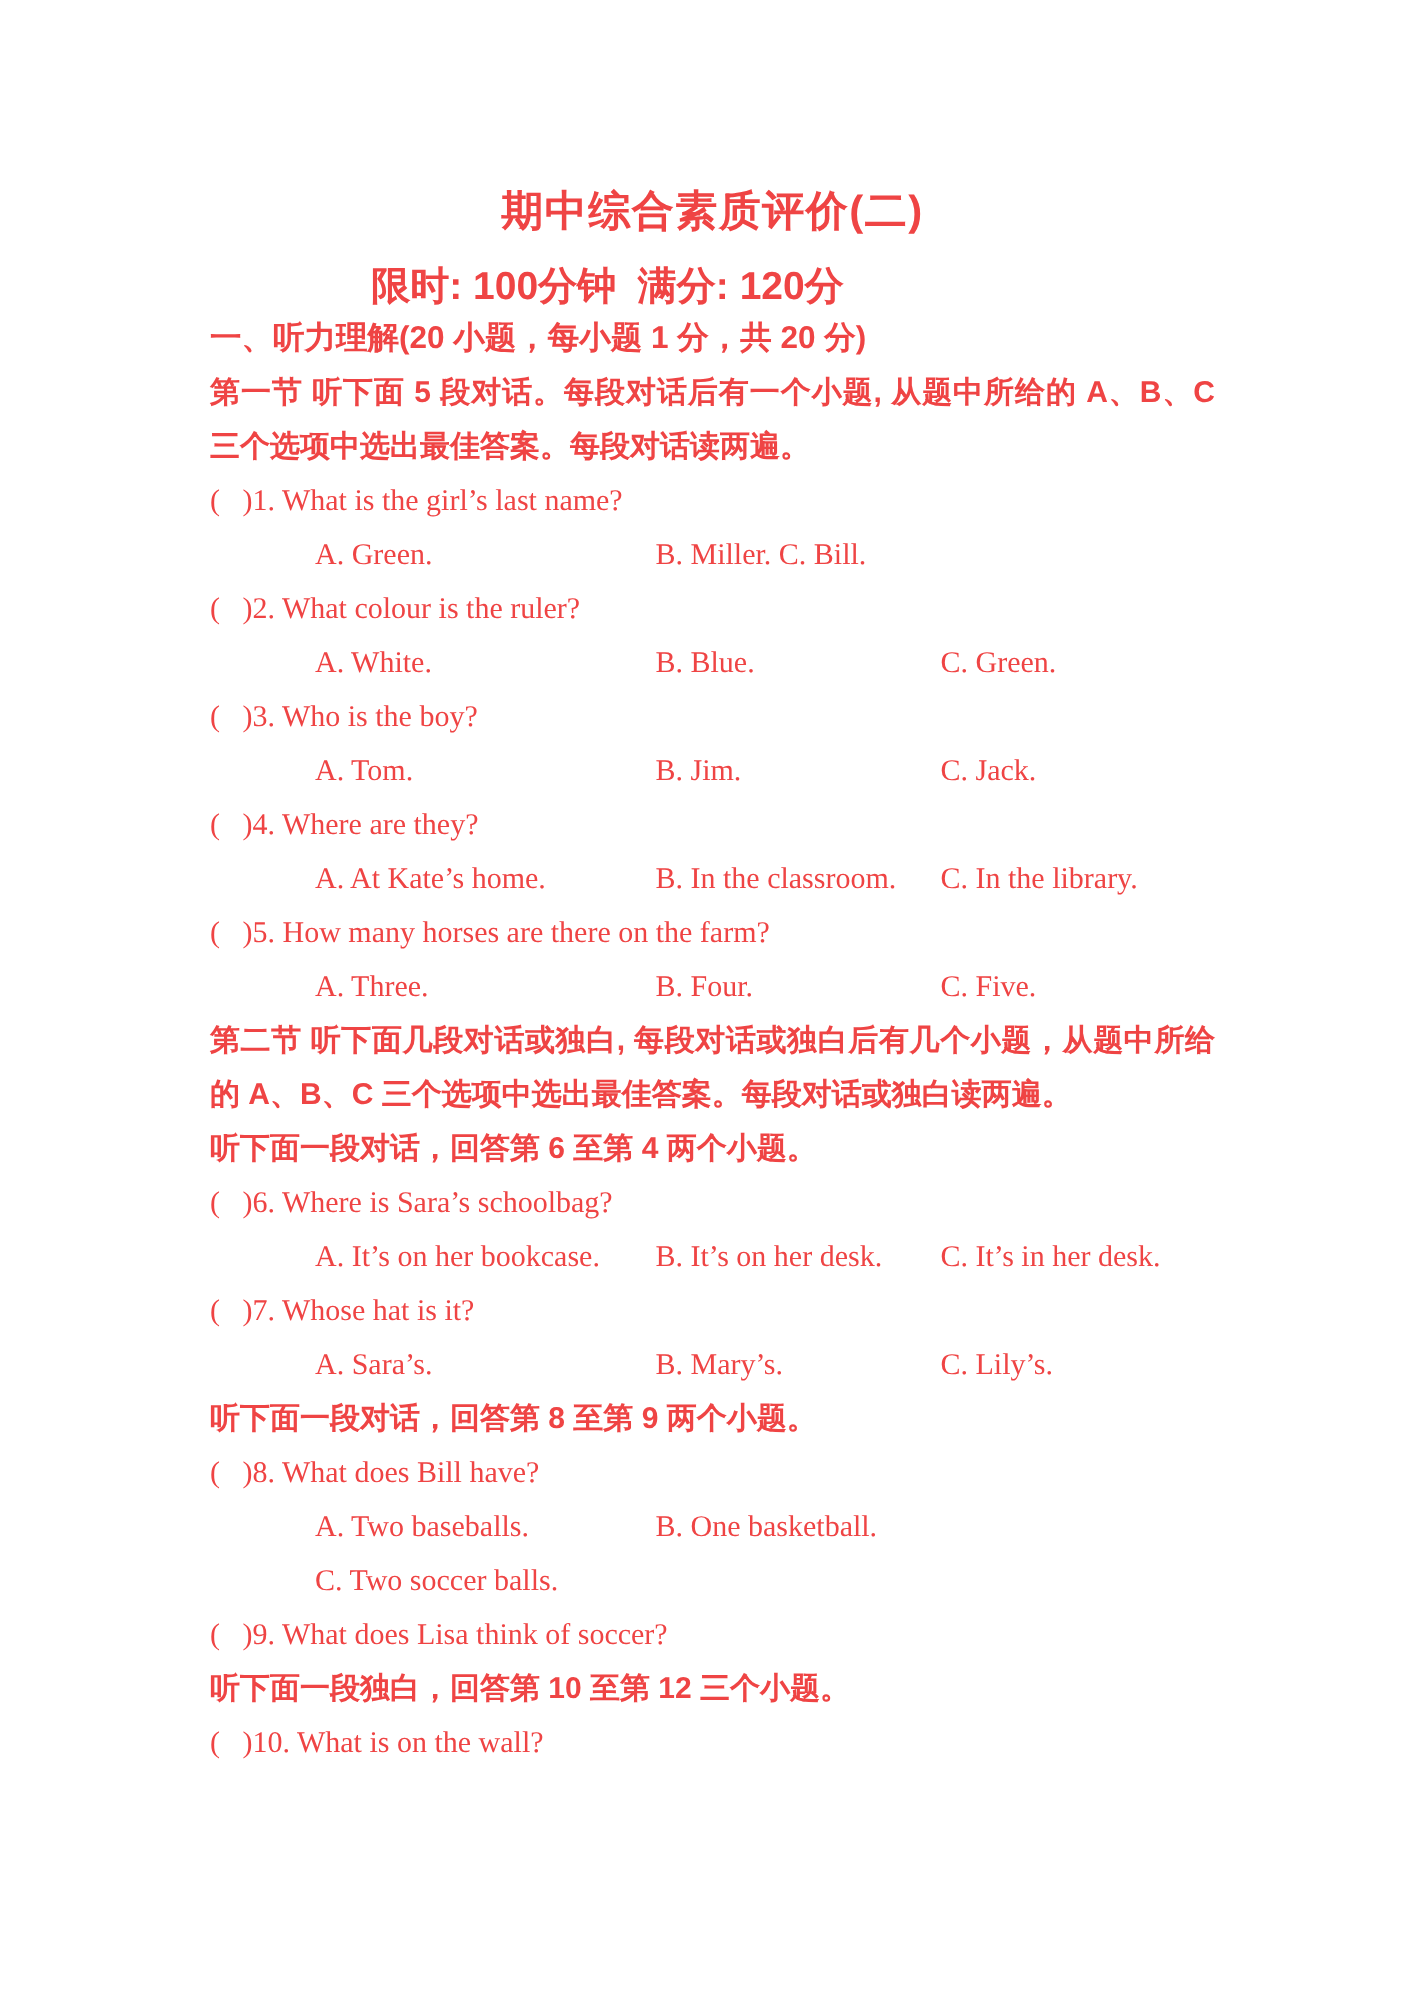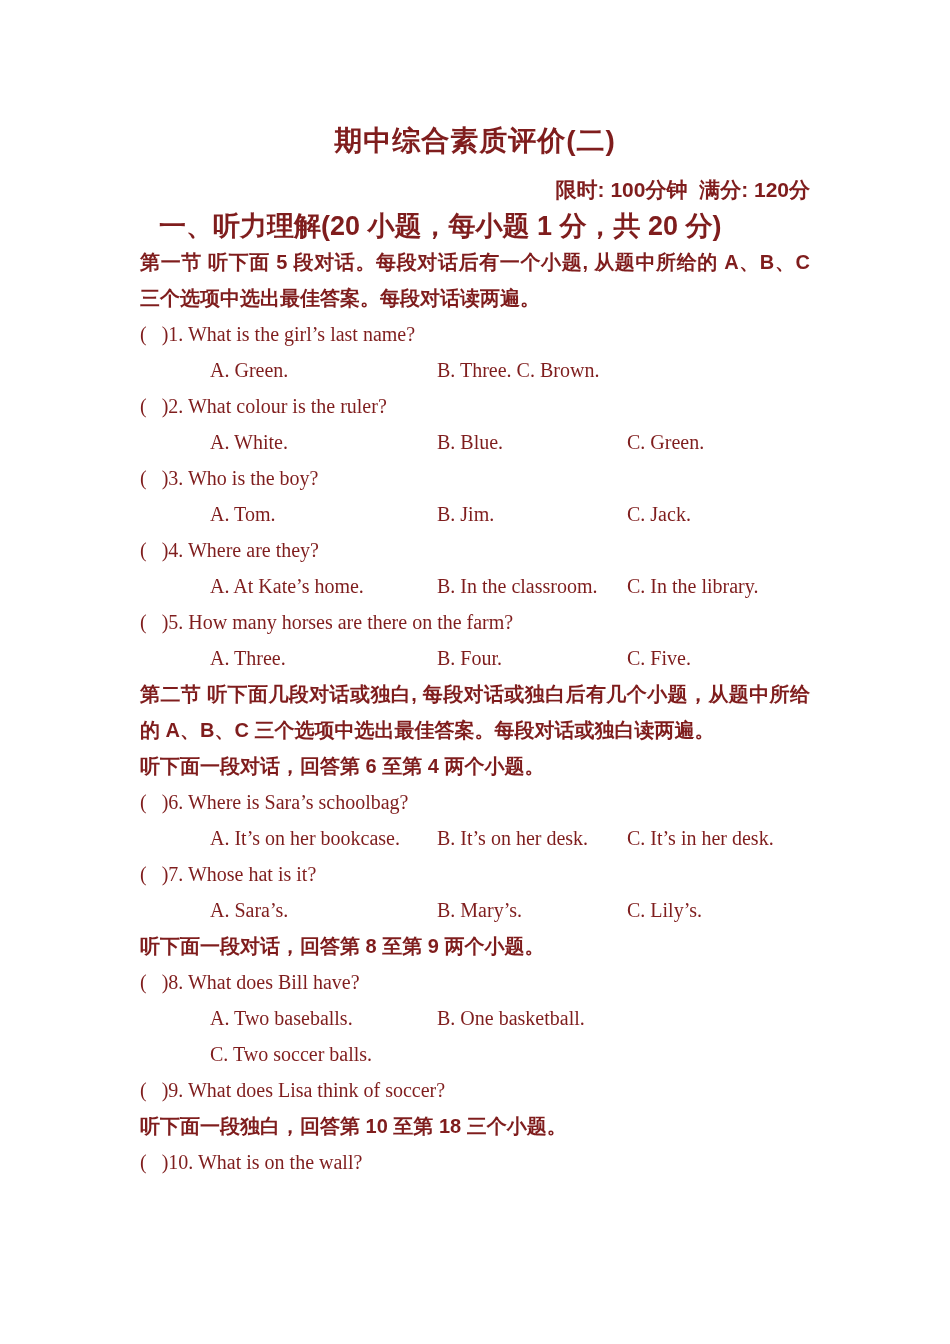--- a/index.html
+++ b/index.html
@@ -1,44 +1,44 @@
 <!DOCTYPE html>
 <html><head>
 <meta charset="utf-8">
 <style>
   html, body { margin: 0; padding: 0; background: #ffffff; }
   .page {
     position: relative;
     width: 950px;
     height: 1344px;
     background: #ffffff;
-    color: #7f1d1d;
+    color: #ef4444;
     font-family: "Liberation Serif", serif;
     font-size: 20px;
     overflow: hidden;
   }
   .cn { font-family: "Liberation Sans", "DejaVu Sans", sans-serif; font-weight: bold; }
   .title {
     margin: 0;
     padding-top: 120px;
     text-align: center;
     font-size: 28px;
     line-height: 42px;
     letter-spacing: 1px;
   }
   .meta {
     margin-top: 10px;
     line-height: 36px;
-    text-align: right;
+    text-align: center;
     padding-right: 140px;
-    font-size: 21px;
+    font-size: 26px;
     white-space: pre-wrap;
   }
   .content { padding: 0 140px; }
-  .heading { font-size: 27px; line-height: 36px; white-space: pre-wrap; margin-left: 19px; }
+  .heading { font-size: 21px; line-height: 36px; white-space: pre-wrap; }
   .para {
     margin: 0;
     text-align: justify;
     line-height: 36px;
     font-size: 20px;
   }
   .line { line-height: 36px; white-space: pre-wrap; }
   .opt-row { position: relative; height: 36px; line-height: 36px; }
   .opt { position: absolute; top: 0; white-space: pre; font-family: Liberation Serif, serif; }
   .col-a { left: 70px; }
@@ -56,21 +56,21 @@
 
   <div class="content">
 
     <div class="line heading cn">一、听力理解(20 小题，每小题 1 分，共 20 分)</div>
 
     <p class="para cn">第一节 听下面 5 段对话。每段对话后有一个小题, 从题中所给的 A、B、C 三个选项中选出最佳答案。每段对话读两遍。</p>
 
     <div class="line">(   )1. What is the girl’s last name?</div>
     <div class="opt-row">
       <span class="opt col-a">A. Green.</span>
-      <span class="opt col-b">B. Three. C. Brown.</span>
+      <span class="opt col-b">B. Miller. C. Bill.</span>
     </div>
 
     <div class="line">(   )2. What colour is the ruler?</div>
     <div class="opt-row">
       <span class="opt col-a">A. White.</span>
       <span class="opt col-b">B. Blue.</span>
       <span class="opt col-c">C. Green.</span>
     </div>
 
     <div class="line">(   )3. Who is the boy?</div>
@@ -118,18 +118,18 @@
     <div class="opt-row">
       <span class="opt col-b">B. One basketball.</span>
       <span class="opt col-a">A. Two baseballs.</span>
     </div>
     <div class="opt-row">
       <span class="opt col-a">C. Two soccer balls.</span>
     </div>
 
     <div class="line">(   )9. What does Lisa think of soccer?</div>
 
-    <div class="line cn">听下面一段独白，回答第 10 至第 18 三个小题。</div>
+    <div class="line cn">听下面一段独白，回答第 10 至第 12 三个小题。</div>
 
     <div class="line">(   )10. What is on the wall?</div>
 
   </div>
 </div>
 
 </body></html>

